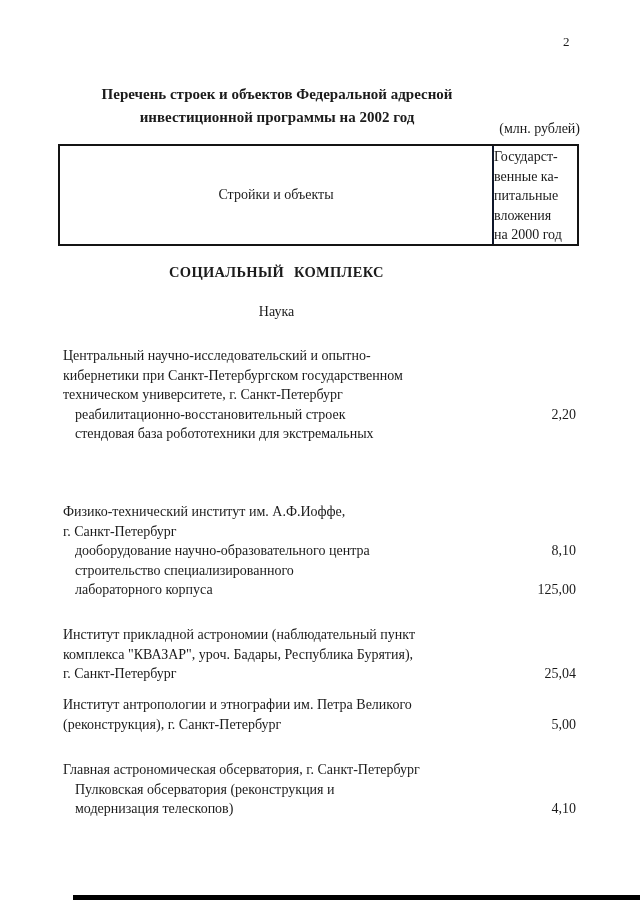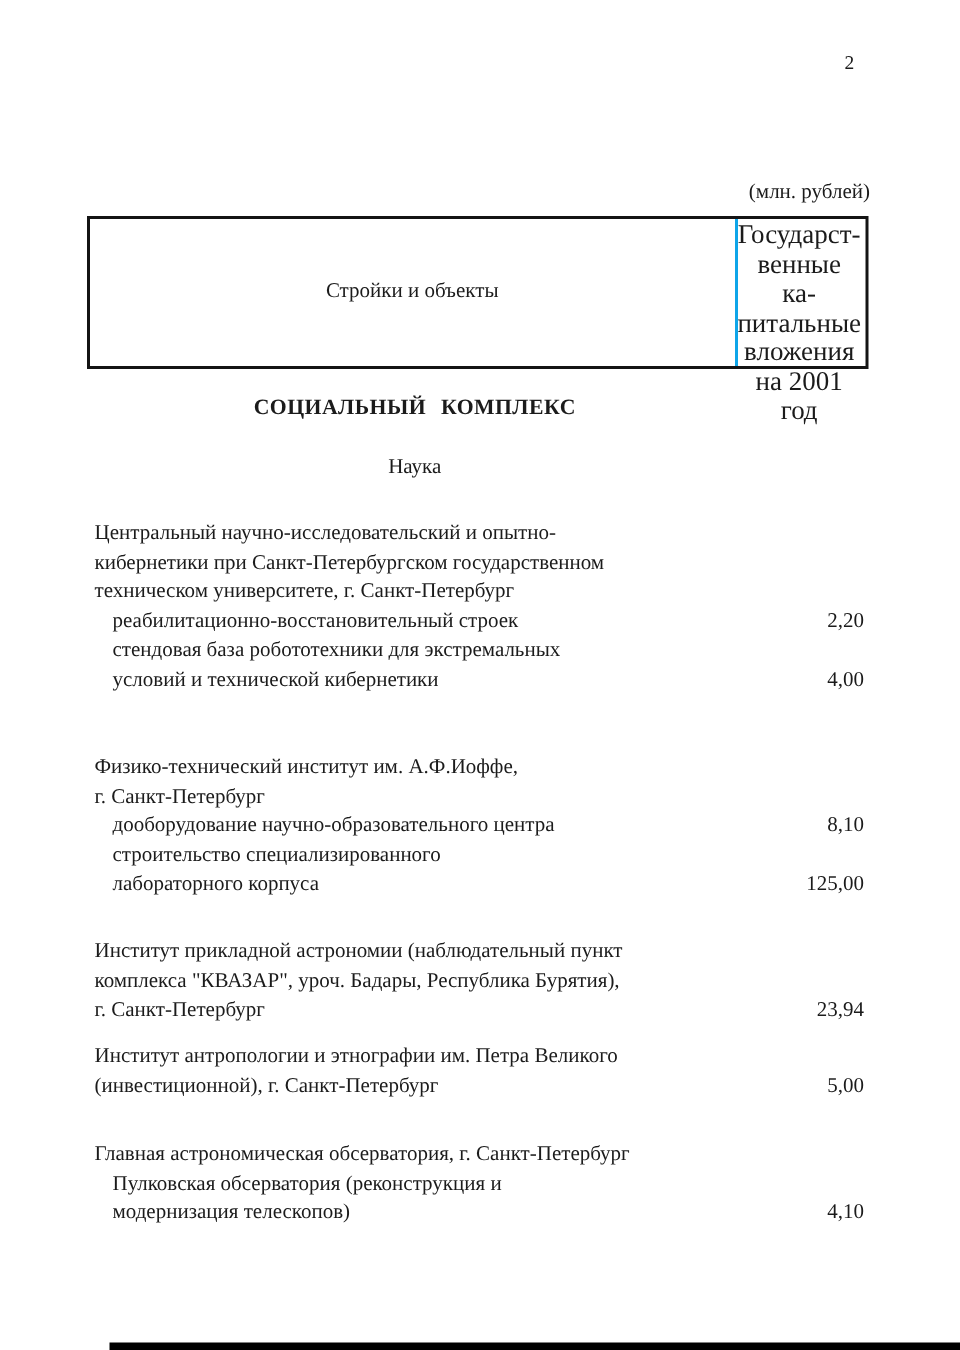--- a/index.html
+++ b/index.html
@@ -24,29 +24,29 @@
     text-align:right;font-size:14px;
   }
   .header-box{
     position:absolute;top:144px;left:58px;width:521px;height:102px;
     border:2px solid #141414;
     box-sizing:border-box;
     display:flex;
   }
   .header-col1{
     width:432px;
-    border-right:2px solid #0ea5e9;
+    border-right:2px solid #0f172a;
     display:flex;align-items:center;justify-content:center;
     font-size:14px;
   }
   .header-col2{
     flex:1;
     padding:1px 3px 16px 0;
-    text-align:center;
-    font-size:18px;line-height:19.5px;
+    text-align:left;
+    font-size:14px;line-height:19.5px;
   }
   .section-title{
     position:absolute;top:264px;left:58px;width:437px;
     text-align:center;font-weight:bold;font-size:14.5px;
     word-spacing:6px;letter-spacing:.3px;
   }
   .subsection-title{
     position:absolute;top:304px;left:58px;width:437px;
     text-align:center;font-weight:normal;font-size:14px;
   }
@@ -64,31 +64,35 @@
     background:#000;
   }
 </style>
 </head>
 <body>
 
 <div class="page">
 
   <div class="page-number">2</div>
 
+  <div class="doc-title">
+    <div>Перечень строек и объектов Федеральной адресной</div>
+    <div>инвестиционной программы на 2002 год</div>
+  </div>
 
   <div class="units-note">(млн. рублей)</div>
 
   <div class="header-box">
     <div class="header-col1">Стройки и объекты</div>
     <div class="header-col2">
       <div>Государст-</div>
       <div>венные ка-</div>
       <div>питальные</div>
       <div>вложения</div>
-      <div>на 2001 год</div>
+      <div>на 2000 год</div>
     </div>
   </div>
 
   <div class="section-title">СОЦИАЛЬНЫЙ КОМПЛЕКС</div>
   <div class="subsection-title">Наука</div>
 
   <div class="para p1">
     <div class="row">
         <span class="t">Центральный научно-исследовательский и опытно-</span>
       </div>
@@ -97,24 +101,20 @@
       </div>
     <div class="row">
         <span class="t">техническом университете, г. Санкт-Петербург</span>
       </div>
     <div class="row ind">
         <span class="t">реабилитационно-восстановительный строек</span>
         <span class="amt">2,20</span>
       </div>
     <div class="row ind">
         <span class="t">стендовая база робототехники для экстремальных</span>
-      </div>
-    <div class="row ind">
-        <span class="t">условий и технической кибернетики</span>
-        <span class="amt">4,00</span>
       </div>
   </div>
 
   <div class="para p2">
     <div class="row">
         <span class="t">Физико-технический институт им. А.Ф.Иоффе,</span>
       </div>
     <div class="row">
         <span class="t">г. Санкт-Петербург</span>
       </div>
@@ -133,30 +133,30 @@
 
   <div class="para p3">
     <div class="row">
         <span class="t">Институт прикладной астрономии (наблюдательный пункт</span>
       </div>
     <div class="row">
         <span class="t">комплекса "КВАЗАР", уроч. Бадары, Республика Бурятия),</span>
       </div>
     <div class="row">
         <span class="t">г. Санкт-Петербург</span>
-        <span class="amt">23,94</span>
+        <span class="amt">25,04</span>
       </div>
   </div>
 
   <div class="para p4">
     <div class="row">
         <span class="t">Институт антропологии и этнографии им. Петра Великого</span>
       </div>
     <div class="row">
-        <span class="t">(инвестиционной), г. Санкт-Петербург</span>
+        <span class="t">(реконструкция), г. Санкт-Петербург</span>
         <span class="amt">5,00</span>
       </div>
   </div>
 
   <div class="para p5">
     <div class="row">
         <span class="t">Главная астрономическая обсерватория, г. Санкт-Петербург</span>
       </div>
     <div class="row ind">
         <span class="t">Пулковская обсерватория (реконструкция и</span>

